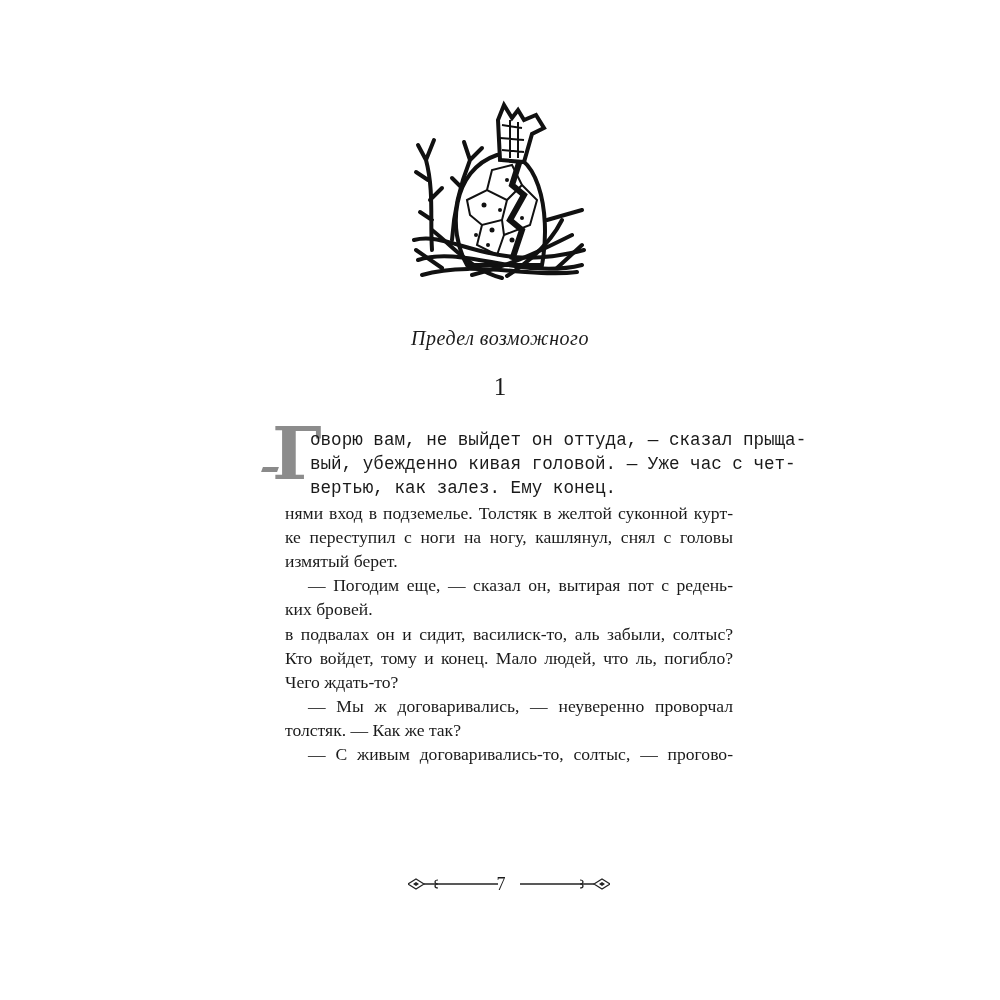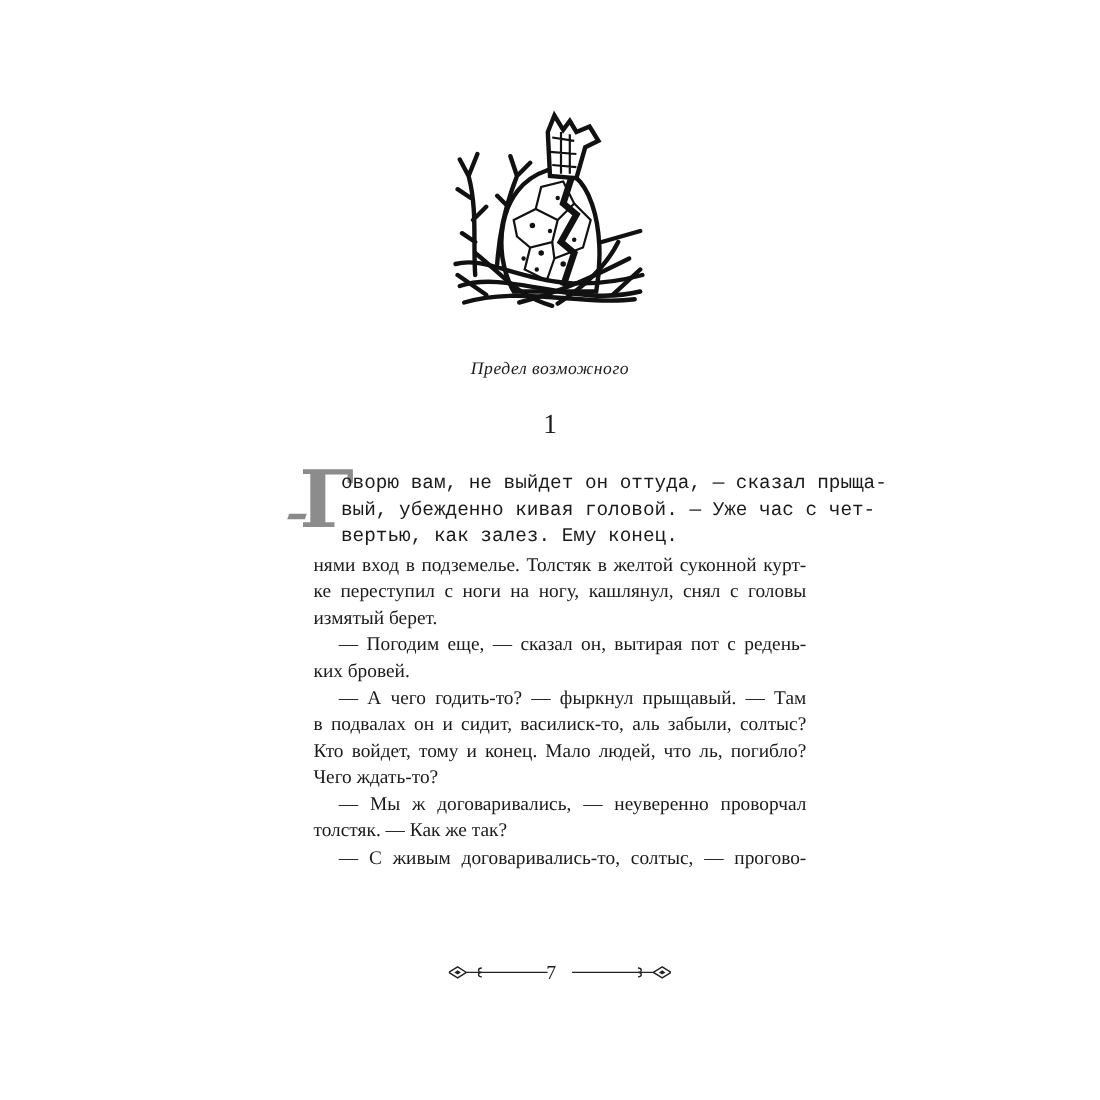--- a/index.html
+++ b/index.html
@@ -1,21 +1,21 @@
 <!DOCTYPE html>
 <html><head>
 <meta charset="utf-8">
 <style>
   html, body { margin: 0; padding: 0; background: #ffffff; }
   body { width: 1000px; height: 1000px; position: relative; overflow: hidden;
          font-family: "Liberation Serif", "DejaVu Serif", serif; color: #1a1a1a; }
   .page { position: absolute; left: 0; top: 0; width: 1000px; height: 1000px; }
   .vignette { position: absolute; left: 412px; top: 100px; width: 176px; height: 180px; }
   .chapter-title { position: absolute; left: 0; width: 1000px; top: 327px; text-align: center;
-                   font-style: italic; font-size: 16px; letter-spacing: 0.5px; }
+                   font-style: italic; font-size: 20px; letter-spacing: 0.5px; }
   .chapter-number { position: absolute; left: 0; width: 1000px; top: 373px; text-align: center;
                     font-size: 25px; }
   .text { position: absolute; left: 285px; top: 428px; width: 448px; font-size: 17.6px; line-height: 24.2px; }
   .line { display: block; text-align: justify; text-align-last: justify; white-space: nowrap; height: 24.2px; }
   .line.last { text-align-last: left; }
   .line.indent { padding-left: 23px; }
   .line.cap { padding-left: 25px; font-family: Liberation Mono, monospace; }
   .dropcap-dash { position: absolute; left: 262px; top: 467px; width: 16px; height: 5px; background: #8a8a8a; transform: skewX(-20deg); }
   .dropcap-letter { position: absolute; left: 272px; top: 418px; font-family: "DejaVu Serif", serif; font-size: 72px;
                     color: #8c8c8c; font-weight: bold; line-height: 1; }
@@ -80,21 +80,20 @@
 
   <div class="text">
     <span class="line cap">оворю вам, не выйдет он оттуда, — сказал прыща-</span>
     <span class="line cap">вый, убежденно кивая головой. — Уже час с чет-</span>
     <span class="line cap last">вертью, как залез. Ему конец.</span>
     <span class="line">нями вход в подземелье. Толстяк в желтой суконной курт-</span>
     <span class="line">ке переступил с ноги на ногу, кашлянул, снял с головы</span>
     <span class="line last">измятый берет.</span>
     <span class="line indent">— Погодим еще, — сказал он, вытирая пот с редень-</span>
     <span class="line last">ких бровей.</span>
-    <span class="line indent">— А чего годить-то? — фыркнул прыщавый. — Там</span>
     <span class="line">в подвалах он и сидит, василиск-то, аль забыли, солтыс?</span>
     <span class="line">Кто войдет, тому и конец. Мало людей, что ль, погибло?</span>
     <span class="line last">Чего ждать-то?</span>
     <span class="line indent">— Мы ж договаривались, — неуверенно проворчал</span>
     <span class="line last">толстяк. — Как же так?</span>
     <span class="line indent">— С живым договаривались-то, солтыс, — прогово-</span>
   </div>
 
   <div class="footer">
     <svg class="orn-left" viewBox="0 0 90 14">

